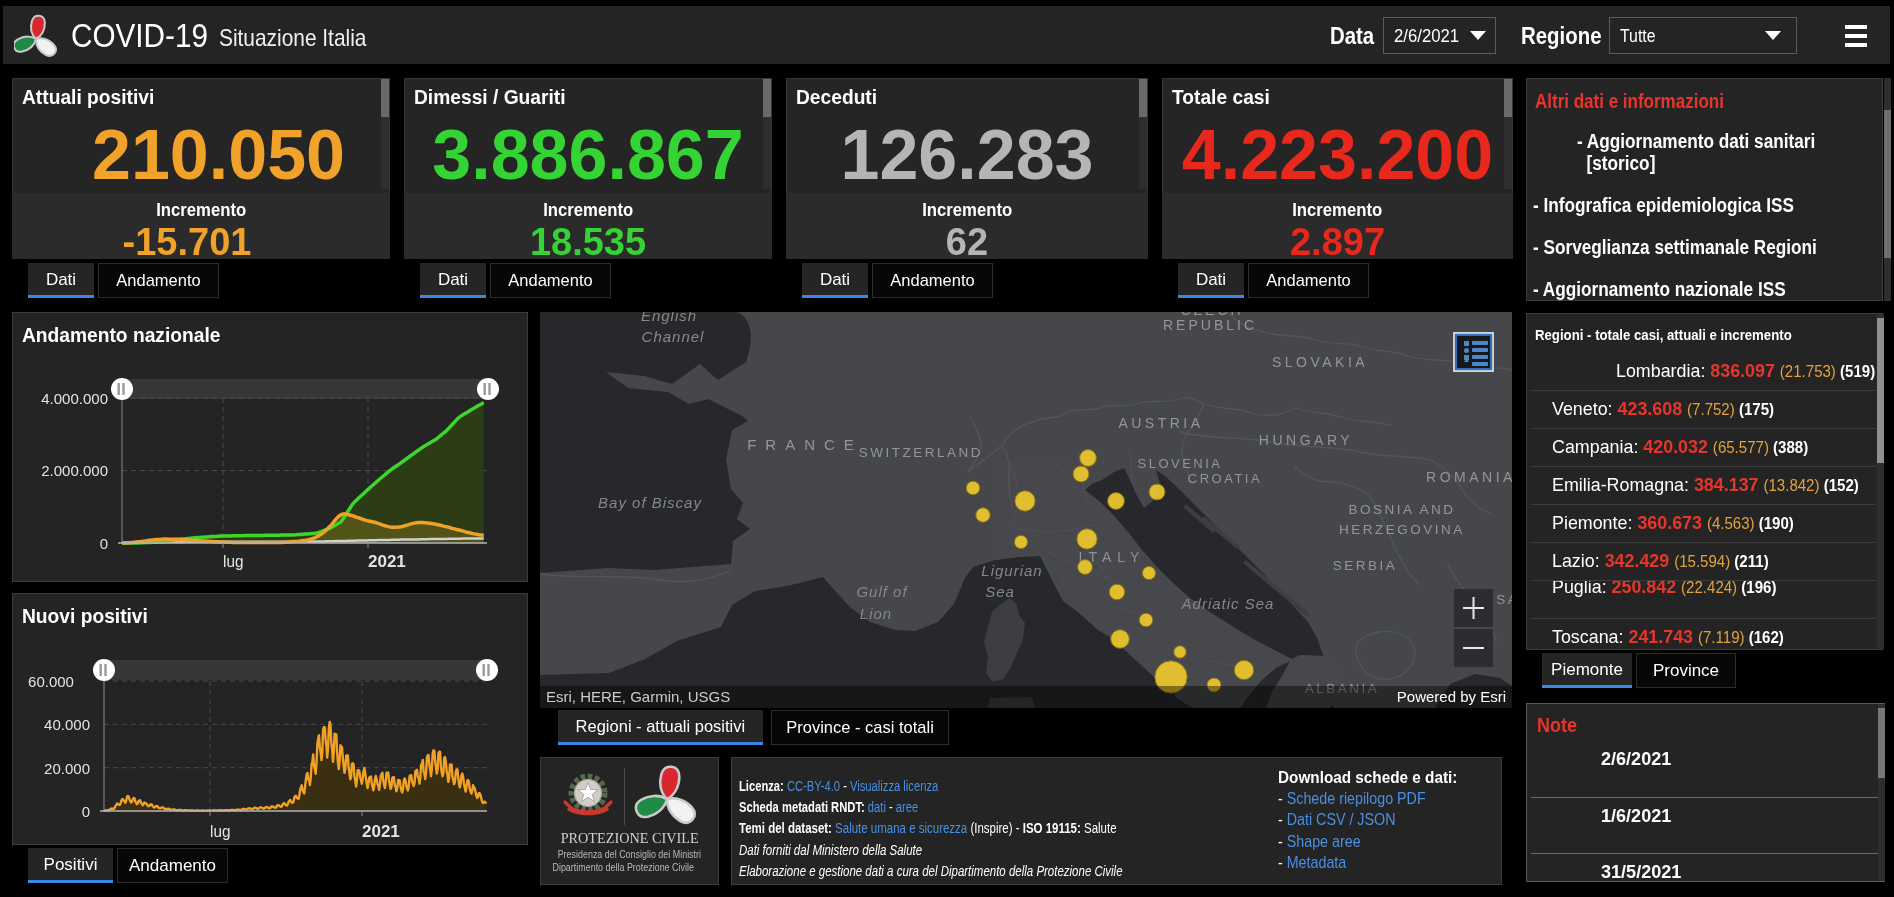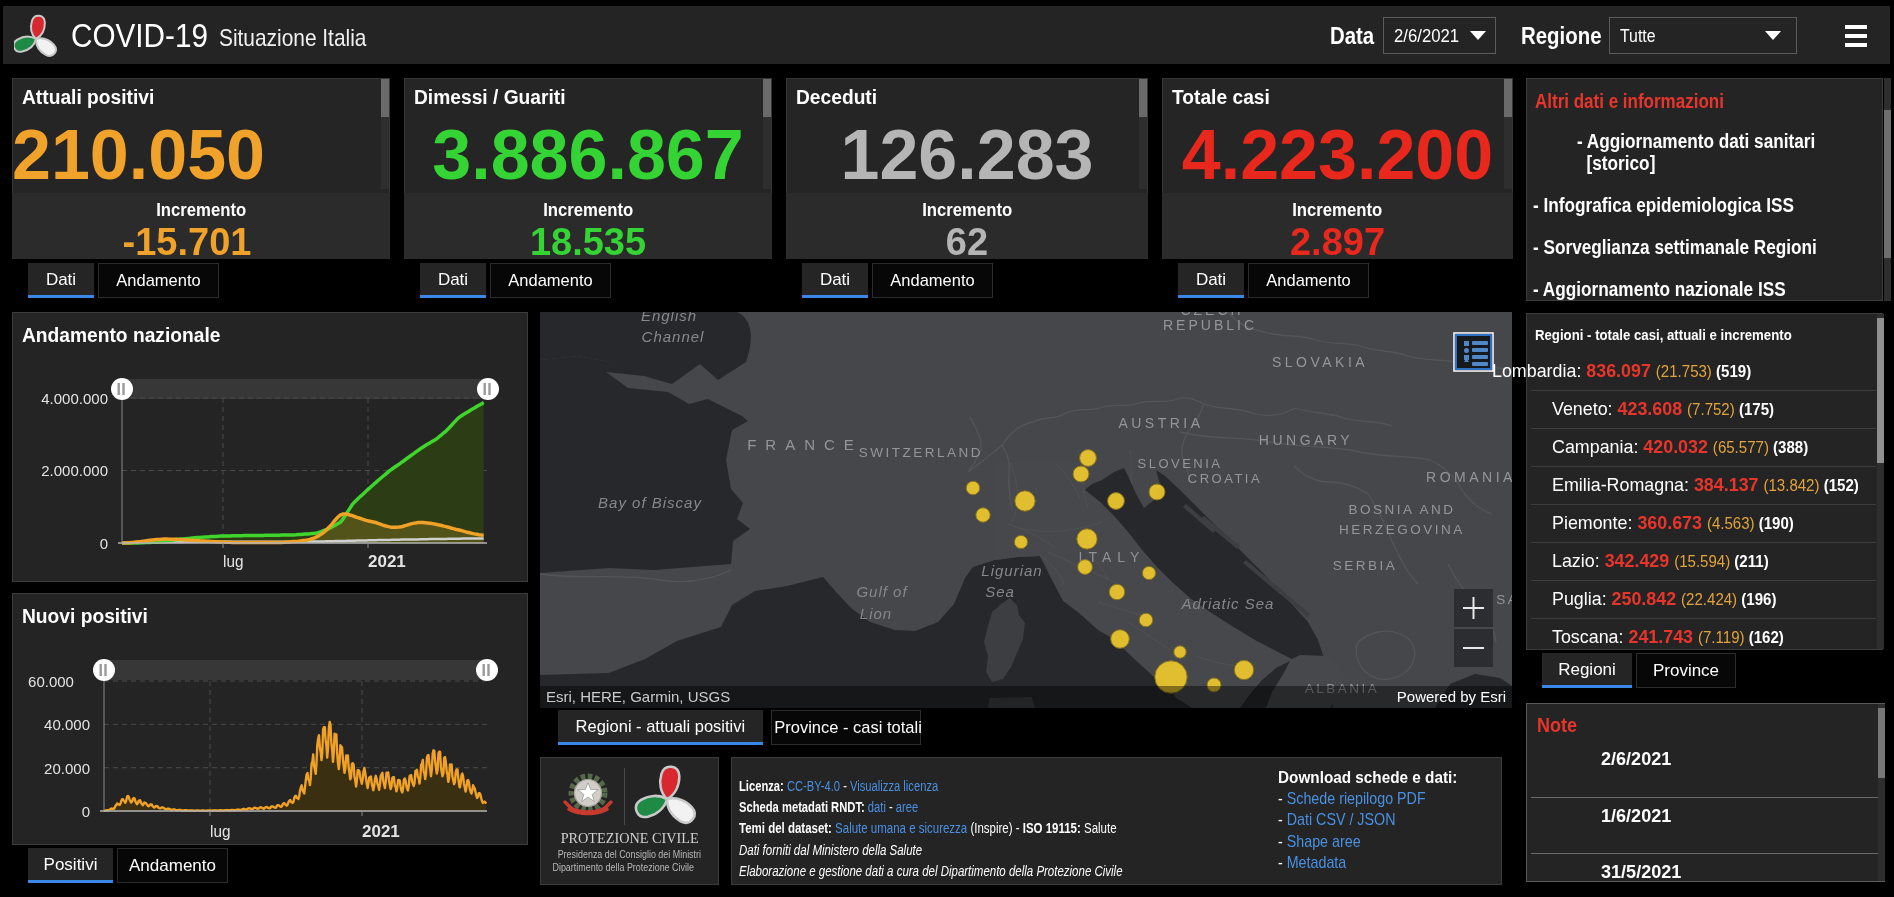--- a/index.html
+++ b/index.html
@@ -31,21 +31,21 @@
 <div class="abs" style="left:1521px;top:22px;color:#fff;font-size:24px;font-weight:bold;"><span class="sq" style="transform:scaleX(0.85);">Regione</span></div>
 <div class="abs" style="left:1609px;top:17px;width:188px;height:37px;border:1px solid #5c5c5c;"></div>
 <div class="abs" style="left:1620px;top:26px;color:#fff;font-size:18px;"><span class="sq" style="transform:scaleX(0.88);">Tutte</span></div>
 <div class="abs" style="left:1765px;top:31px;width:0;height:0;border-left:8px solid transparent;border-right:8px solid transparent;border-top:9px solid #fff;"></div>
 <div class="abs" style="left:1845px;top:25px;width:22px;height:4px;background:#fff;"></div>
 <div class="abs" style="left:1845px;top:34px;width:22px;height:4px;background:#fff;"></div>
 <div class="abs" style="left:1845px;top:43px;width:22px;height:4px;background:#fff;"></div>
 <div class="abs" style="left:12px;top:78px;width:378px;height:181px;background:#252525;border:1px solid #363636;"></div>
 <div class="abs" style="left:12px;top:193px;width:378px;height:66px;background:#2b2b2b;"></div>
 <div class="abs ttl" style="left:22px;top:86px;"><span class="sq" style="transform:scaleX(0.96);">Attuali positivi</span></div>
-<div class="abs" style="left:12px;top:120px;width:413px;text-align:left;color:#f0a22a;font-size:70px;font-weight:bold;line-height:70px;">210.050</div>
+<div class="abs" style="left:12px;top:120px;width:413px;text-align:center;color:#f0a22a;font-size:70px;font-weight:bold;line-height:70px;">210.050</div>
 <div class="abs" style="left:12px;top:200px;width:378px;text-align:center;color:#fff;font-size:19px;font-weight:bold;line-height:19px;"><span class="sqc" style="transform:scaleX(0.88);">Incremento</span></div>
 <div class="abs" style="left:12px;top:223px;width:350px;text-align:center;color:#f0a22a;font-size:38px;font-weight:bold;line-height:38px;">-15.701</div>
 <div class="abs" style="left:381px;top:79px;width:8px;height:110px;background:#2e2e2e;"></div>
 <div class="abs" style="left:381px;top:79px;width:8px;height:38px;background:#6a6a6a;"></div>
 <div class="tab on" style="left:28px;top:263px;width:66px;">Dati</div>
 <div class="tab off" style="left:98px;top:263px;width:121px;"><span class="sqc" style="transform:scaleX(0.97);">Andamento</span></div>
 <div class="abs" style="left:404px;top:78px;width:368px;height:181px;background:#252525;border:1px solid #363636;"></div>
 <div class="abs" style="left:404px;top:193px;width:368px;height:66px;background:#2b2b2b;"></div>
 <div class="abs ttl" style="left:414px;top:86px;"><span class="sq" style="transform:scaleX(0.96);">Dimessi / Guariti</span></div>
 <div class="abs" style="left:404px;top:120px;width:368px;text-align:center;color:#35d435;font-size:70px;font-weight:bold;line-height:70px;">3.886.867</div>
@@ -264,41 +264,41 @@
 <rect x="914" y="317" width="39" height="38" fill="#2b2d30"></rect>
 <line x1="914" y1="316" x2="953" y2="316" stroke="#4a4a4a"></line>
 <g stroke="#e8e8e8" stroke-width="2">
 <line x1="923" y1="296" x2="944" y2="296"></line>
         <line x1="933.5" y1="285" x2="933.5" y2="307"></line>
 <line x1="923" y1="336" x2="944" y2="336"></line>
 </g>
 </svg>
   </div>
 <div class="tab on" style="left:558px;top:710px;width:205px;"><span class="sqc" style="transform:scaleX(0.97);">Regioni - attuali positivi</span></div>
-<div class="tab off" style="left:771px;top:710px;width:150px;"><span class="sqc" style="transform:scaleX(0.97);">Province - casi totali</span></div>
+<div class="tab off" style="left:771px;top:710px;width:178px;"><span class="sqc" style="transform:scaleX(0.97);">Province - casi totali</span></div>
 <div class="panel" style="left:1526px;top:313px;width:357px;height:337px;"></div>
 <div class="abs" style="left:1535px;top:326px;color:#fff;font-size:15px;font-weight:bold;"><span class="sq" style="transform:scaleX(0.88);">Regioni - totale casi, attuali e incremento</span></div>
-<div class="abs" style="left:1492px;top:358px;font-size:19px;color:#fff;line-height:26px;"><span class="sq" style="transform:scaleX(0.94);">Lombardia: <span style="color:#e8352b;font-weight:bold;">836.097 </span><span style="color:#e2a33c;font-size:16px;">(21.753) </span><span style="font-size:16px;font-weight:bold;">(519)</span></span></div>
+<div class="abs" style="left:1616px;top:358px;font-size:19px;color:#fff;line-height:26px;"><span class="sq" style="transform:scaleX(0.94);">Lombardia: <span style="color:#e8352b;font-weight:bold;">836.097 </span><span style="color:#e2a33c;font-size:16px;">(21.753) </span><span style="font-size:16px;font-weight:bold;">(519)</span></span></div>
 <div class="abs" style="left:1552px;top:396px;font-size:19px;color:#fff;line-height:26px;"><span class="sq" style="transform:scaleX(0.94);">Veneto: <span style="color:#e8352b;font-weight:bold;">423.608 </span><span style="color:#e2a33c;font-size:16px;">(7.752) </span><span style="font-size:16px;font-weight:bold;">(175)</span></span></div>
 <div class="abs" style="left:1552px;top:434px;font-size:19px;color:#fff;line-height:26px;"><span class="sq" style="transform:scaleX(0.94);">Campania: <span style="color:#e8352b;font-weight:bold;">420.032 </span><span style="color:#e2a33c;font-size:16px;">(65.577) </span><span style="font-size:16px;font-weight:bold;">(388)</span></span></div>
 <div class="abs" style="left:1552px;top:472px;font-size:19px;color:#fff;line-height:26px;"><span class="sq" style="transform:scaleX(0.94);">Emilia-Romagna: <span style="color:#e8352b;font-weight:bold;">384.137 </span><span style="color:#e2a33c;font-size:16px;">(13.842) </span><span style="font-size:16px;font-weight:bold;">(152)</span></span></div>
 <div class="abs" style="left:1552px;top:510px;font-size:19px;color:#fff;line-height:26px;"><span class="sq" style="transform:scaleX(0.94);">Piemonte: <span style="color:#e8352b;font-weight:bold;">360.673 </span><span style="color:#e2a33c;font-size:16px;">(4.563) </span><span style="font-size:16px;font-weight:bold;">(190)</span></span></div>
 <div class="abs" style="left:1552px;top:548px;font-size:19px;color:#fff;line-height:26px;"><span class="sq" style="transform:scaleX(0.94);">Lazio: <span style="color:#e8352b;font-weight:bold;">342.429 </span><span style="color:#e2a33c;font-size:16px;">(15.594) </span><span style="font-size:16px;font-weight:bold;">(211)</span></span></div>
-<div class="abs" style="left:1552px;top:586px;font-size:19px;color:#fff;line-height:26px;"><span class="sq" style="transform:scaleX(0.94);">Puglia: <span style="color:#e8352b;font-weight:bold;">250.842 </span><span style="color:#e2a33c;font-size:16px;">(22.424) </span><span style="font-size:16px;font-weight:bold;">(196)</span></span></div>
+<div class="abs" style="left:1552px;top:574px;font-size:19px;color:#fff;line-height:26px;"><span class="sq" style="transform:scaleX(0.94);">Puglia: <span style="color:#e8352b;font-weight:bold;">250.842 </span><span style="color:#e2a33c;font-size:16px;">(22.424) </span><span style="font-size:16px;font-weight:bold;">(196)</span></span></div>
 <div class="abs" style="left:1552px;top:624px;font-size:19px;color:#fff;line-height:26px;"><span class="sq" style="transform:scaleX(0.94);">Toscana: <span style="color:#e8352b;font-weight:bold;">241.743 </span><span style="color:#e2a33c;font-size:16px;">(7.119) </span><span style="font-size:16px;font-weight:bold;">(162)</span></span></div>
 <div class="abs" style="left:1531px;top:390px;width:345px;height:1px;background:#3d3d3d;"></div>
 <div class="abs" style="left:1531px;top:428px;width:345px;height:1px;background:#3d3d3d;"></div>
 <div class="abs" style="left:1531px;top:466px;width:345px;height:1px;background:#3d3d3d;"></div>
 <div class="abs" style="left:1531px;top:504px;width:345px;height:1px;background:#3d3d3d;"></div>
 <div class="abs" style="left:1531px;top:542px;width:345px;height:1px;background:#3d3d3d;"></div>
 <div class="abs" style="left:1531px;top:580px;width:345px;height:1px;background:#3d3d3d;"></div>
 <div class="abs" style="left:1531px;top:618px;width:345px;height:1px;background:#3d3d3d;"></div>
 <div class="abs" style="left:1877px;top:314px;width:7px;height:335px;background:#2e2e2e;"></div>
 <div class="abs" style="left:1877px;top:318px;width:7px;height:145px;background:#8f8f8f;"></div>
-<div class="tab on" style="left:1542px;top:653px;width:90px;">Regioni</div>
+<div class="tab on" style="left:1542px;top:653px;width:90px;">Piemonte</div>
 <div class="tab off" style="left:1636px;top:653px;width:100px;">Province</div>
 <div class="panel" style="left:1526px;top:703px;width:359px;height:179px;border-color:#5a5a5a;"></div>
 <div class="abs" style="left:1537px;top:714px;color:#e8352b;font-size:20px;font-weight:bold;"><span class="sq" style="transform:scaleX(0.9);">Note</span></div>
 <div class="abs" style="left:1601px;top:748px;color:#fff;font-size:19px;font-weight:bold;"><span class="sq" style="transform:scaleX(0.95);">2/6/2021</span></div>
 <div class="abs" style="left:1531px;top:797px;width:347px;height:1px;background:#6a6a6a;"></div>
 <div class="abs" style="left:1601px;top:805px;color:#fff;font-size:19px;font-weight:bold;"><span class="sq" style="transform:scaleX(0.95);">1/6/2021</span></div>
 <div class="abs" style="left:1531px;top:853px;width:347px;height:1px;background:#6a6a6a;"></div>
 <div class="abs" style="left:1601px;top:861px;color:#fff;font-size:19px;font-weight:bold;"><span class="sq" style="transform:scaleX(0.95);">31/5/2021</span></div>
 <div class="abs" style="left:1878px;top:704px;width:7px;height:177px;background:#2e2e2e;"></div>
 <div class="abs" style="left:1878px;top:708px;width:7px;height:70px;background:#777;"></div>

